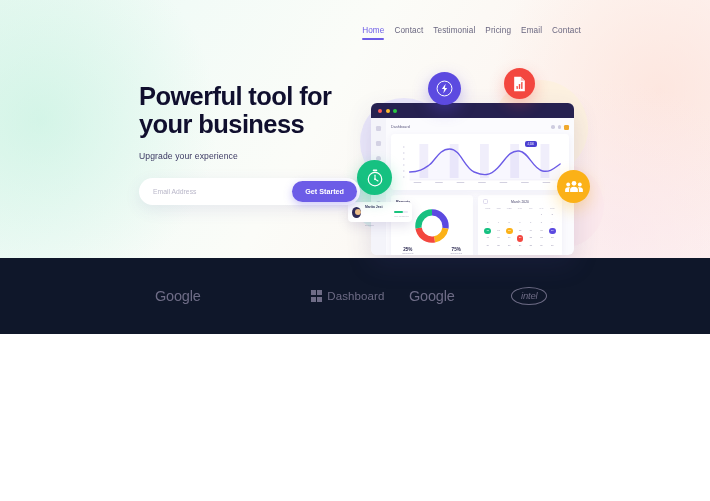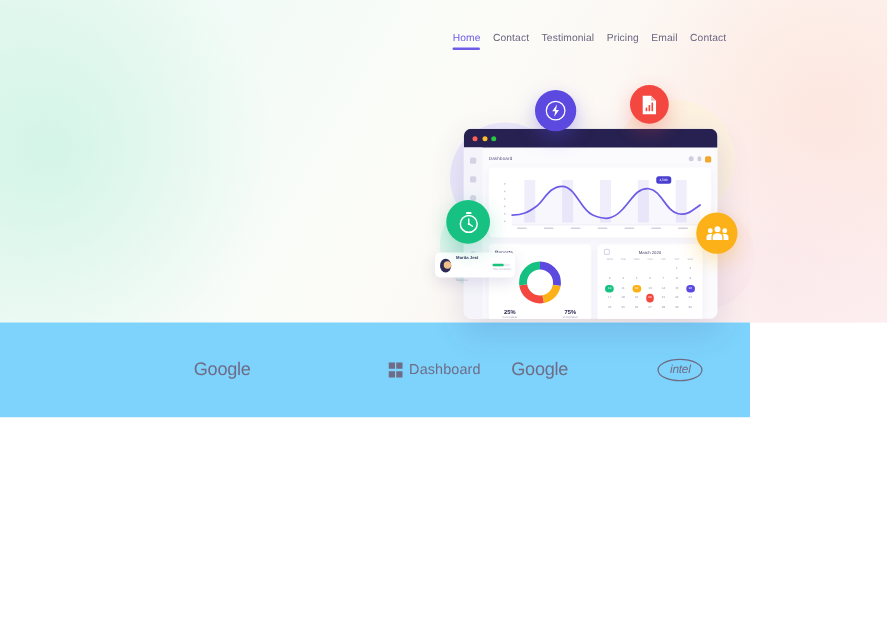--- a/index.html
+++ b/index.html
@@ -152,21 +152,21 @@
   .t-bar-lab{font-size:2.1px;color:#b5b2c7;position:absolute;top:4px;left:0;white-space:nowrap;}
 
   .fab { position:absolute; border-radius:50%; display:flex; align-items:center; justify-content:center; z-index:30; }
   .fab-flash { left:76px; top:-6px; width:33px; height:33px; background:#5c4ae0; box-shadow:0 6px 16px rgba(92,74,224,.35); }
   .fab-doc   { left:152px; top:-10px; width:31px; height:31px; background:#f3473f; box-shadow:0 6px 16px rgba(243,71,63,.30); }
   .fab-timer { left:5px;  top:82px; width:35px; height:35px; background:#16c181; box-shadow:0 6px 16px rgba(22,193,129,.32); }
   .fab-team  { left:205px; top:92px; width:33px; height:33px; background:#fbb117; box-shadow:0 6px 16px rgba(251,177,23,.32); }
 
   
   .brands {
-    position:absolute; left:0; top:258px; width:600px; height:76px; background:#7dd3fc;
+    position:absolute; left:0; top:258px; width:710px; height:76px; background:#0f172a;
     display:flex; align-items:center;
   }
   .brand { position:absolute; display:flex; align-items:center; gap:5px; color:#6e6c86; }
   .brand-name { font-size:14.5px; letter-spacing:-.2px; }
   .brand-ms-name { font-size:11.5px; letter-spacing:.1px; }
   .ms-grid { display:grid; grid-template-columns:repeat(2,5px); grid-template-rows:repeat(2,5px); gap:1.3px; }
   .ms-sq { background:#6e6c86; }
   .intel-oval {
     border:1.3px solid #6e6c86; border-radius:50%; padding:2px 9px 3px 9px;
     font-size:9.5px; font-style:italic; letter-spacing:-.2px;
@@ -191,20 +191,32 @@
     <div class="nav-links">
       <a class="nav-link active">Home</a>
       <a class="nav-link">Contact</a>
       <a class="nav-link">Testimonial</a>
       <a class="nav-link">Pricing</a>
       <a class="nav-link">Email</a>
       <a class="nav-link">Contact</a>
     </div>
   </nav>
 
+  <div class="hero-copy">
+    <h1 class="hero-title">
+      <span>Powerful tool for</span><br>
+      <span>your business</span>
+    </h1>
+    <p class="hero-sub">Upgrade your experience</p>
+
+    <form class="signup">
+      <input type="text" placeholder="Email Address" style="">
+      <button class="cta">Get Started</button>
+    </form>
+  </div>
 
   <div class="illus">
     <div class="blob blob-violet"></div>
     <div class="blob blob-mint"></div>
     <div class="blob blob-peach"></div>
     <div class="blob blob-pink"></div>
 
     <div class="browser">
       <div class="browser-bar">
         <span class="dot r"></span>
@@ -405,21 +417,21 @@
           <span class="ms-sq"></span>
           <span class="ms-sq"></span>
       </span>
       <span class="brand-ms-name">Dashboard</span>
     </div>
 
     <div class="brand" style="left:409px">
       <span class="brand-name">Google</span>
     </div>
 
-    <div class="brand" style="left:526px">
+    <div class="brand" style="left:511px">
       <span class="intel-oval">intel</span>
     </div>
   </section>
 
   <section class="intro">
     
     
     
 
     

